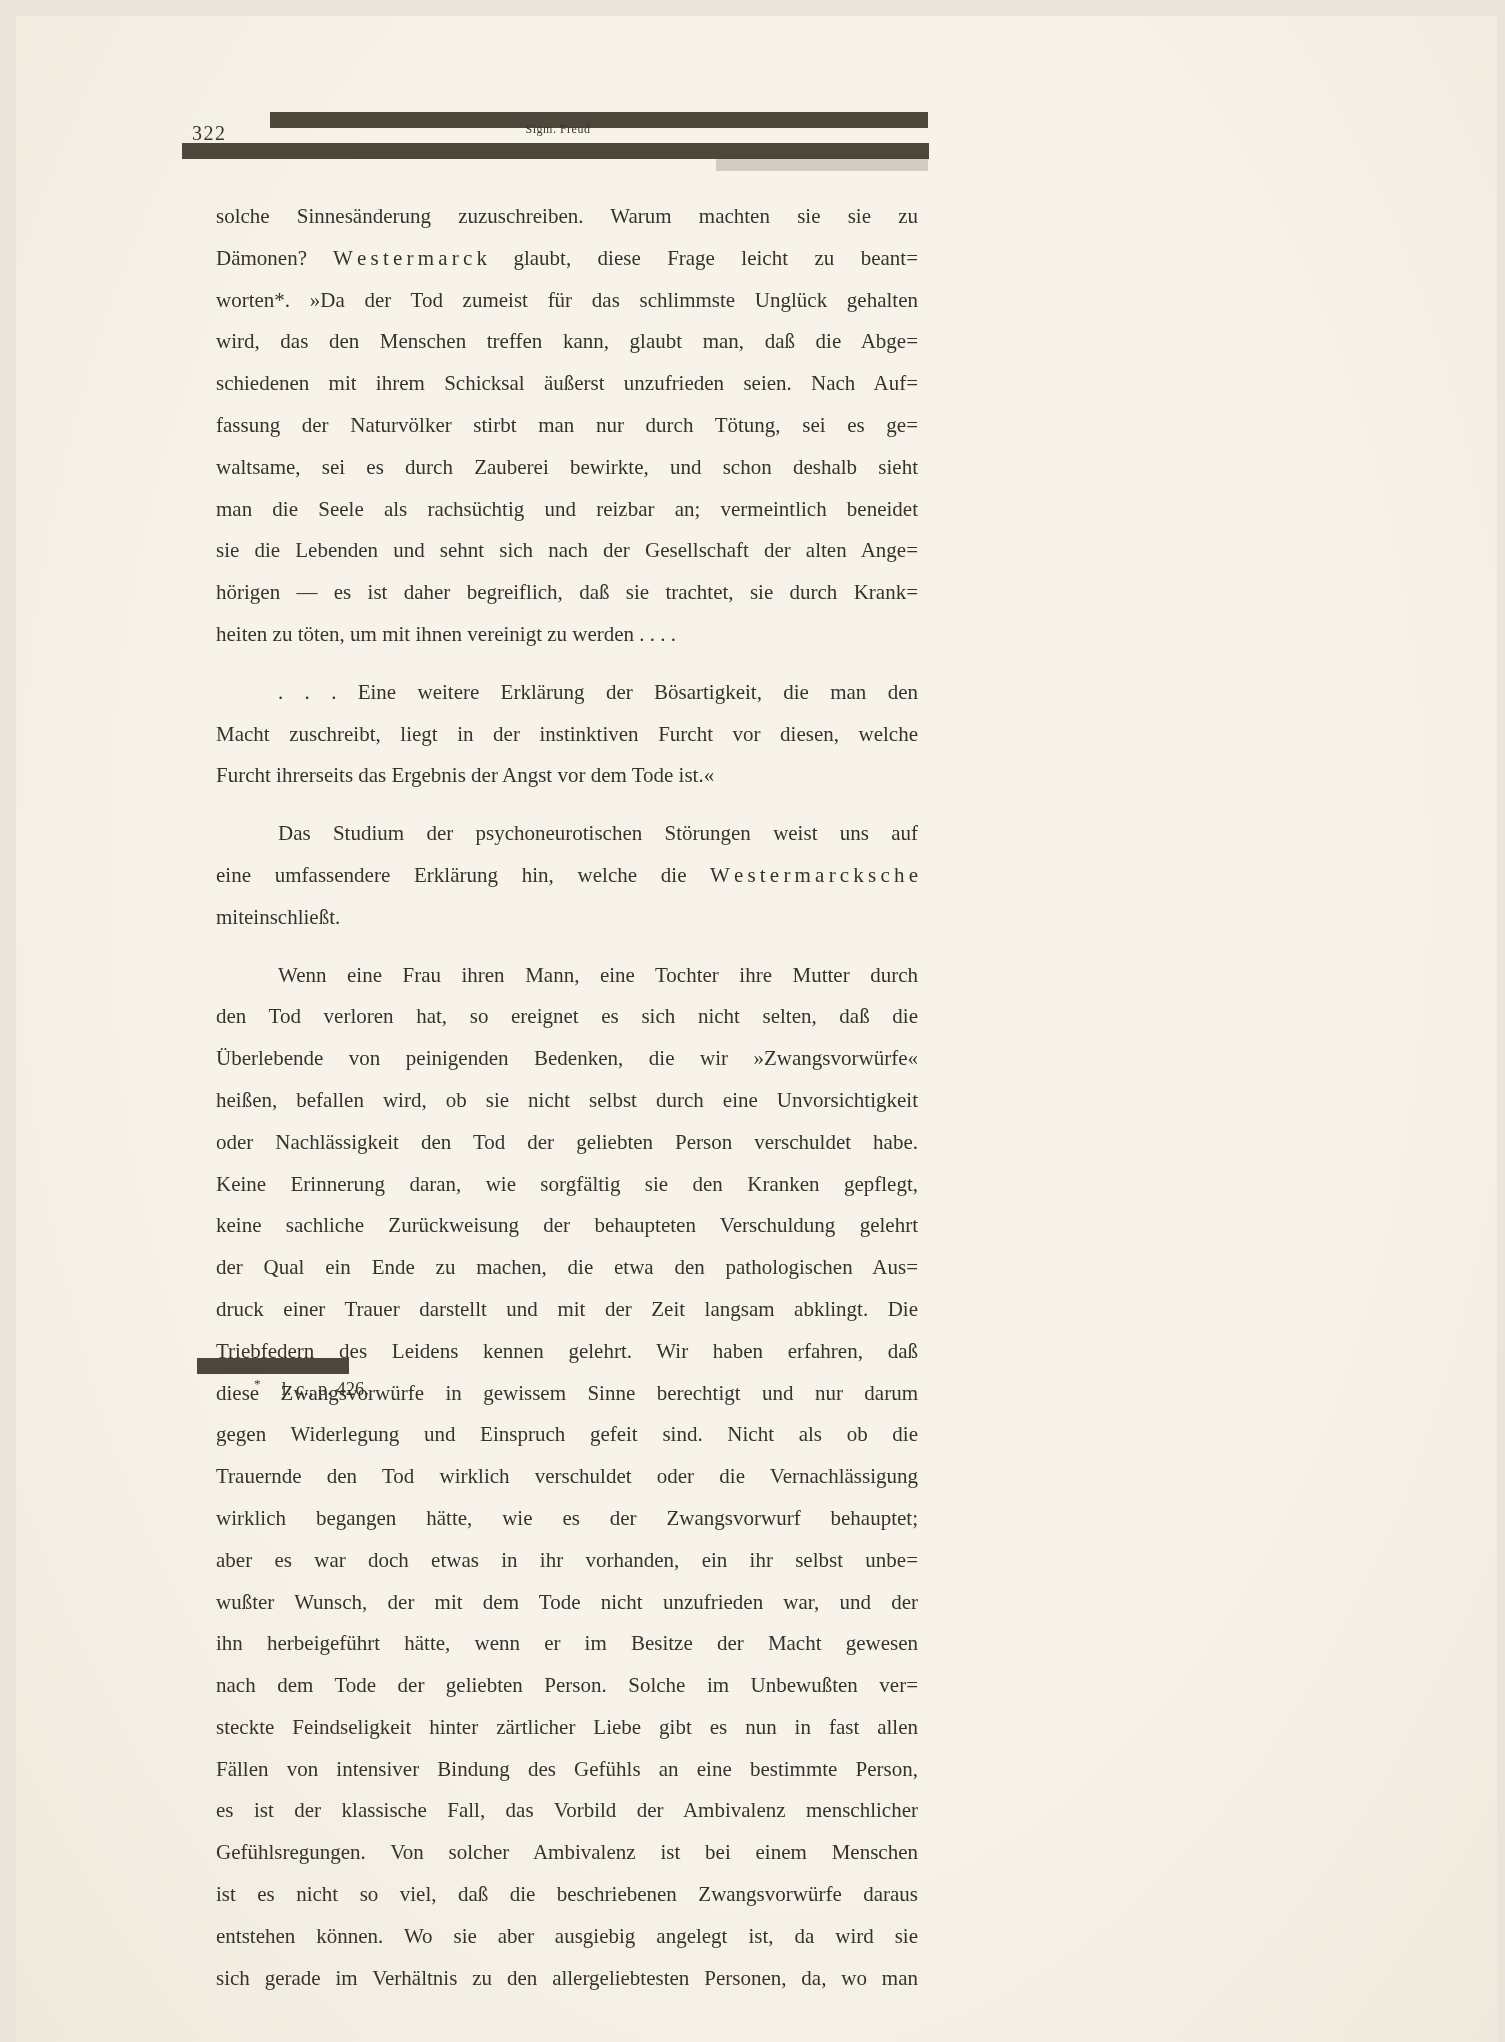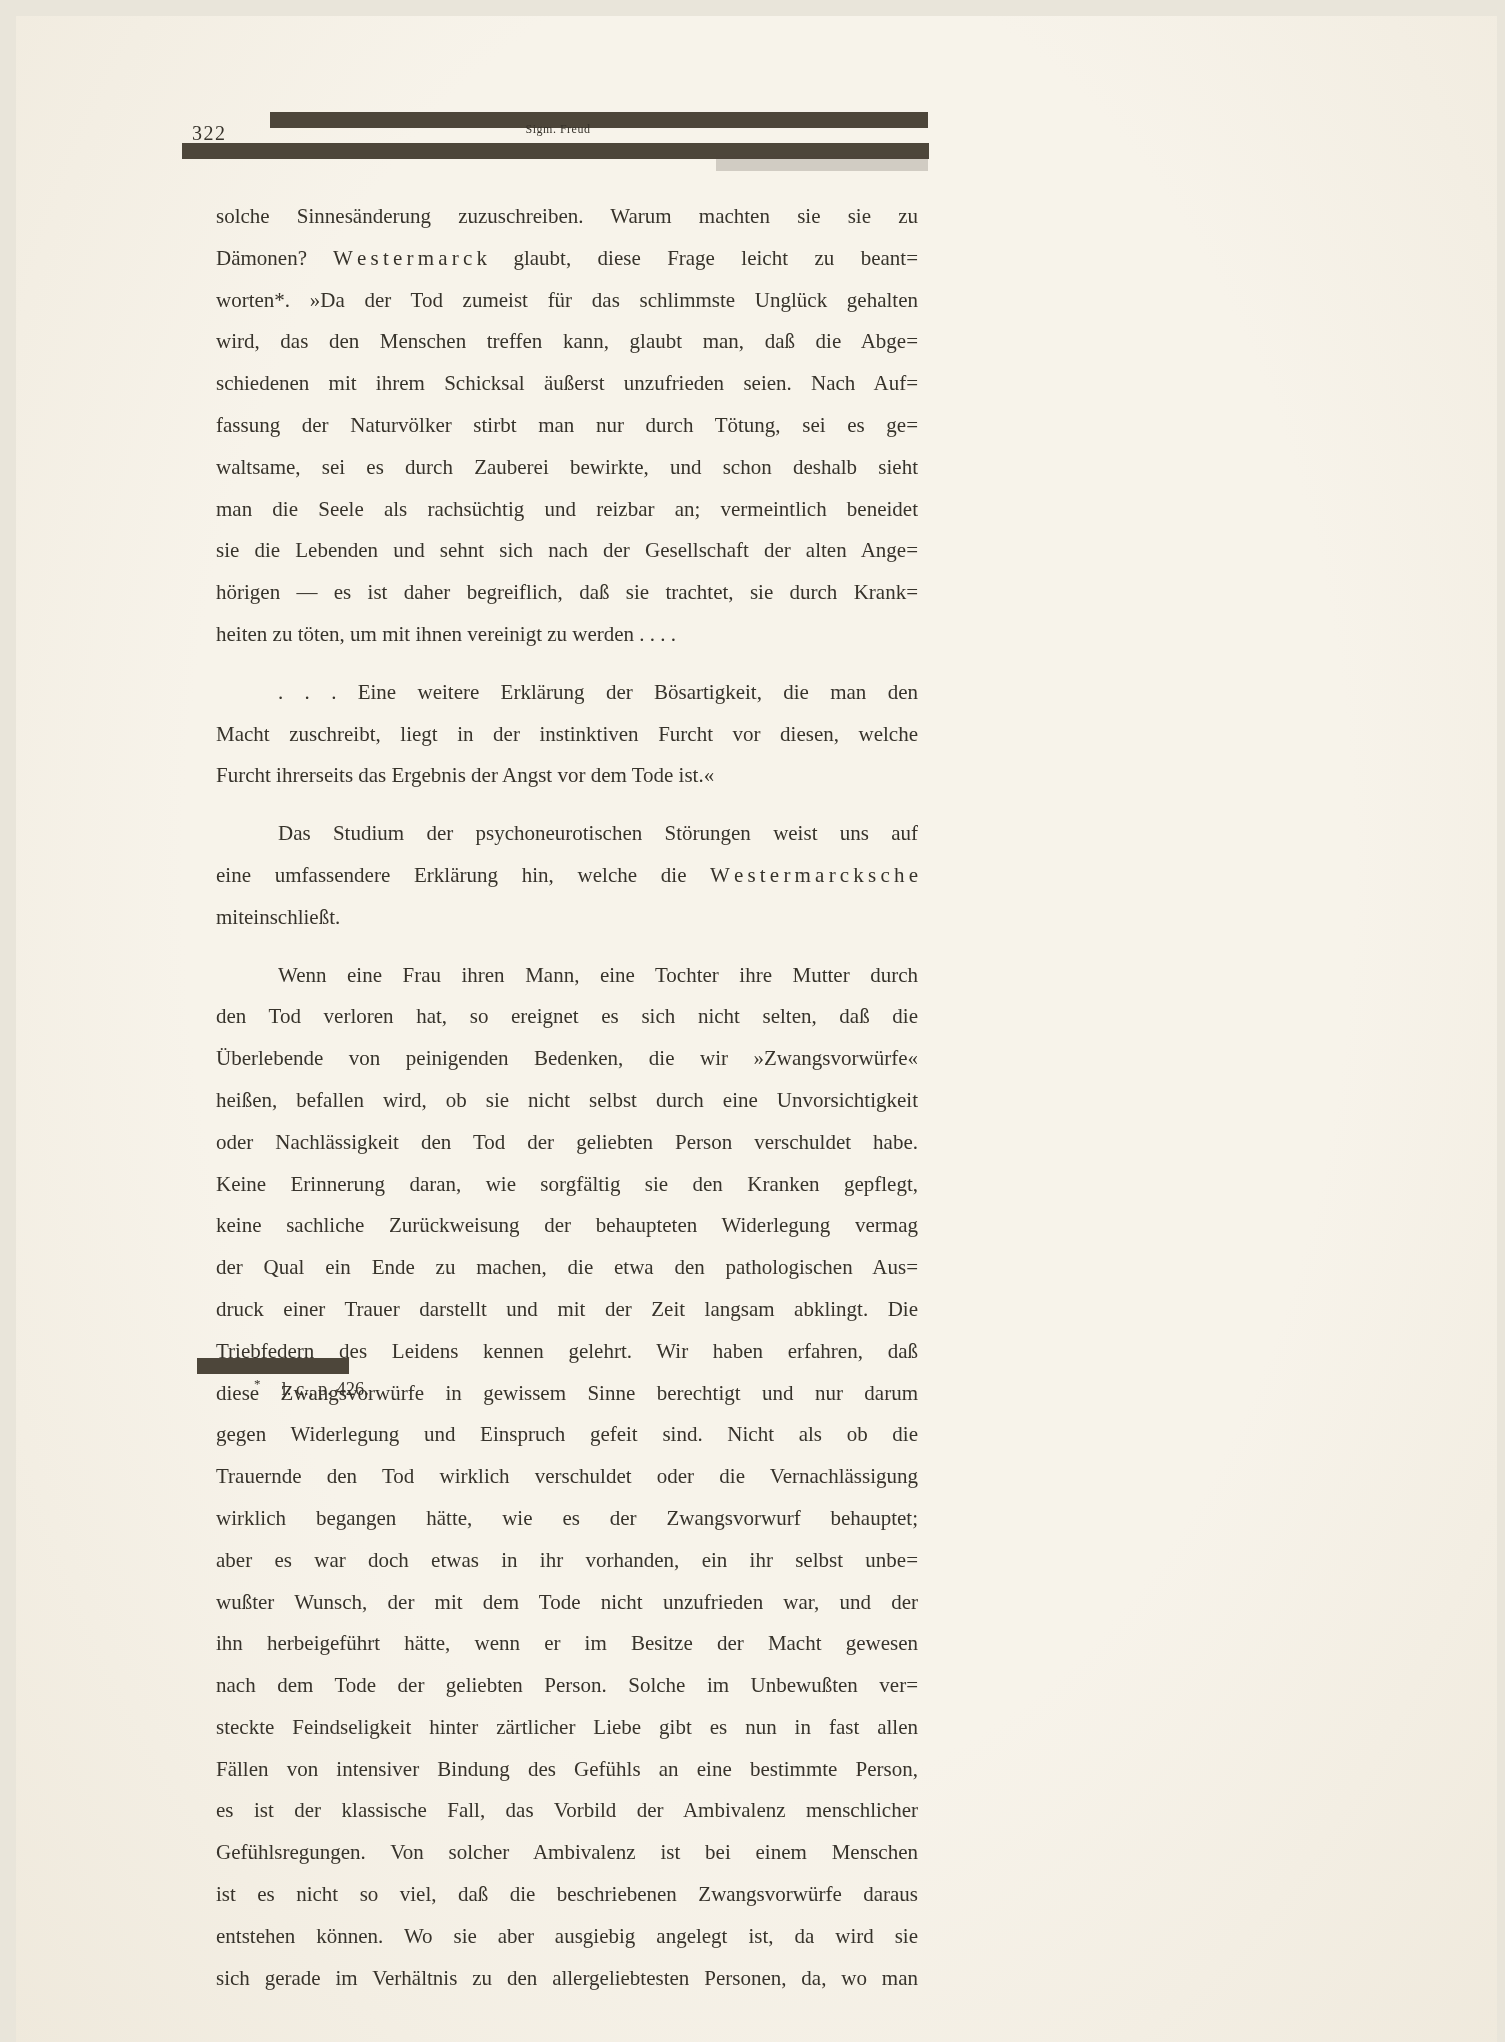--- a/index.html
+++ b/index.html
@@ -85,21 +85,21 @@
         <div class="line">eine umfassendere Erklärung hin, welche die W e s t e r m a r c k s c h e</div>
         <div class="line para-end">miteinschließt.</div>
       </div>
       <div class="paragraph">
         <div class="line indent">Wenn eine Frau ihren Mann, eine Tochter ihre Mutter durch</div>
         <div class="line">den Tod verloren hat, so ereignet es sich nicht selten, daß die</div>
         <div class="line">Überlebende von peinigenden Bedenken, die wir »Zwangsvorwürfe«</div>
         <div class="line">heißen, befallen wird, ob sie nicht selbst durch eine Unvorsichtigkeit</div>
         <div class="line">oder Nachlässigkeit den Tod der geliebten Person verschuldet habe.</div>
         <div class="line">Keine Erinnerung daran, wie sorgfältig sie den Kranken gepflegt,</div>
-        <div class="line">keine sachliche Zurückweisung der behaupteten Widerlegung vermag</div>
+        <div class="line">keine sachliche Zurückweisung der behaupteten Verschuldung gelehrt</div>
         <div class="line">der Qual ein Ende zu machen, die etwa den pathologischen Aus=</div>
         <div class="line">druck einer Trauer darstellt und mit der Zeit langsam abklingt. Die</div>
         <div class="line">Triebfedern des Leidens kennen gelehrt. Wir haben erfahren, daß</div>
         <div class="line">diese Zwangsvorwürfe in gewissem Sinne berechtigt und nur darum</div>
         <div class="line">gegen Widerlegung und Einspruch gefeit sind. Nicht als ob die</div>
         <div class="line">Trauernde den Tod wirklich verschuldet oder die Vernachlässigung</div>
         <div class="line">wirklich begangen hätte, wie es der Zwangsvorwurf behauptet;</div>
         <div class="line">aber es war doch etwas in ihr vorhanden, ein ihr selbst unbe=</div>
         <div class="line">wußter Wunsch, der mit dem Tode nicht unzufrieden war, und der</div>
         <div class="line">ihn herbeigeführt hätte, wenn er im Besitze der Macht gewesen</div>

